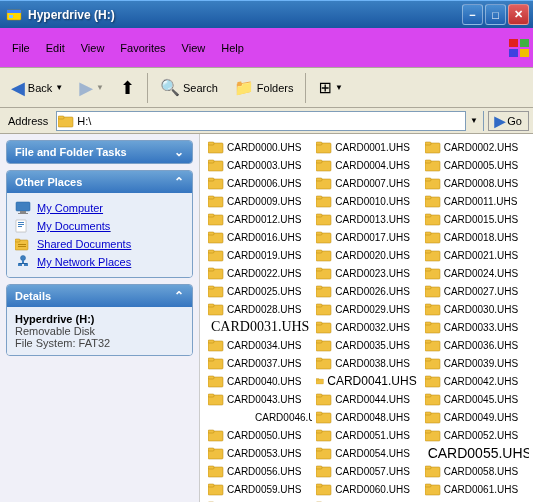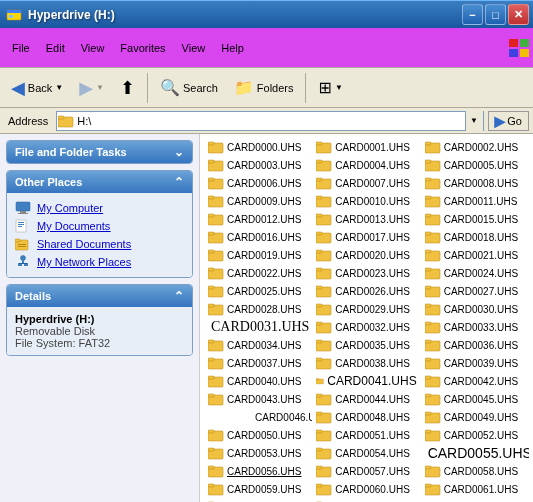--- a/index.html
+++ b/index.html
@@ -674,21 +674,21 @@
         <rect x="0" y="3" width="15" height="10" rx="1" fill="#f0c040" stroke="#b8860b" stroke-width="0.5"></rect>
         <rect x="0" y="2" width="6" height="3" rx="1" fill="#f0c040" stroke="#b8860b" stroke-width="0.5"></rect>
       </svg>
       <span style="font-size:14px;">CARD0055.UHS</span>
     </div>
       <div class="file-item">
       <svg width="16" height="14" viewBox="0 0 16 14">
         <rect x="0" y="3" width="15" height="10" rx="1" fill="#f0c040" stroke="#b8860b" stroke-width="0.5"></rect>
         <rect x="0" y="2" width="6" height="3" rx="1" fill="#f0c040" stroke="#b8860b" stroke-width="0.5"></rect>
       </svg>
-      <span style="font-size:10px;text-decoration:underline;">CARD0056.UHS</span>
+      <span style="font-size:10px;">CARD0056.UHS</span>
     </div>
       <div class="file-item">
       <svg width="16" height="14" viewBox="0 0 16 14">
         <rect x="0" y="3" width="15" height="10" rx="1" fill="#f0c040" stroke="#b8860b" stroke-width="0.5"></rect>
         <rect x="0" y="2" width="6" height="3" rx="1" fill="#f0c040" stroke="#b8860b" stroke-width="0.5"></rect>
       </svg>
       <span style="font-size:10px;">CARD0057.UHS</span>
     </div>
       <div class="file-item">
       <svg width="16" height="14" viewBox="0 0 16 14">

